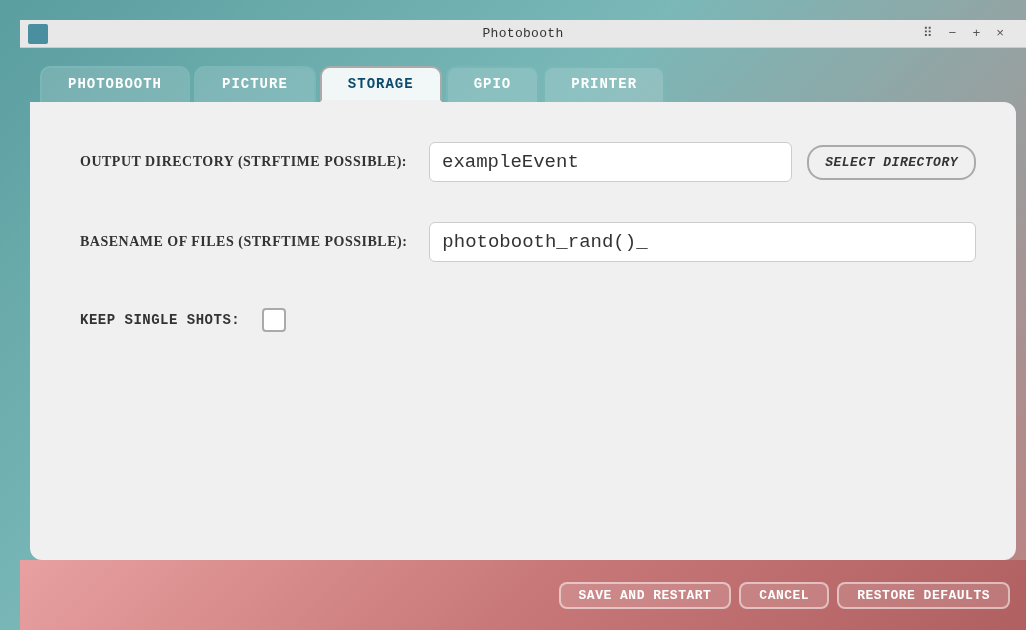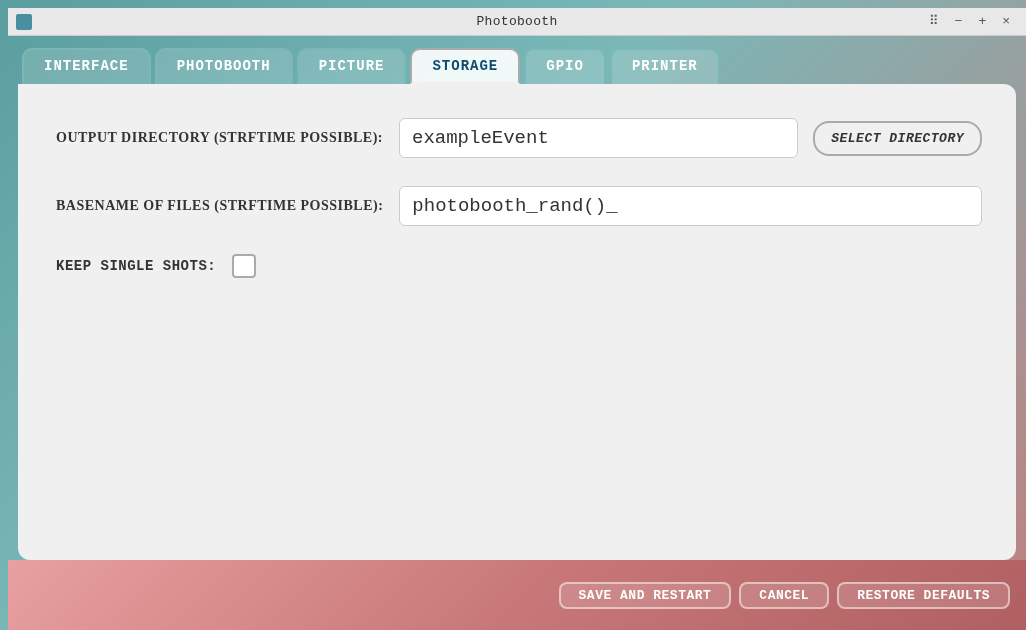--- a/index.html
+++ b/index.html
@@ -1,15 +1,15 @@
 <!DOCTYPE html>
 <html><head>
   <meta charset="utf-8">
   <style>
-    * { margin: 0; padding: 4px; box-sizing: border-box; }
+    * { margin: 0; padding: 10px; box-sizing: border-box; }
 
     body {
       width: 1026px;
       height: 630px;
       overflow: hidden;
       font-family: 'Courier New', monospace;
       background: linear-gradient(135deg, #5b9ea0 0%, #7ab8b8 40%, #c08080 100%);
       display: flex;
       flex-direction: column;
     }
@@ -210,23 +210,20 @@
     <span class="titlebar-btn">−</span>
     <span class="titlebar-btn">+</span>
     <span class="titlebar-btn">×</span>
   </div>
 </div>
 
 <div class="main-area">
 
   <div class="tabs">
     <div class="tab">
-      <span>Interface</span>
-    </div>
-    <div class="tab">
       <span>Photobooth</span>
     </div>
     <div class="tab">
       <span>Picture</span>
     </div>
     <div class="tab active">
       <span>Storage</span>
     </div>
     <div class="tab">
       <span>GPIO</span>

